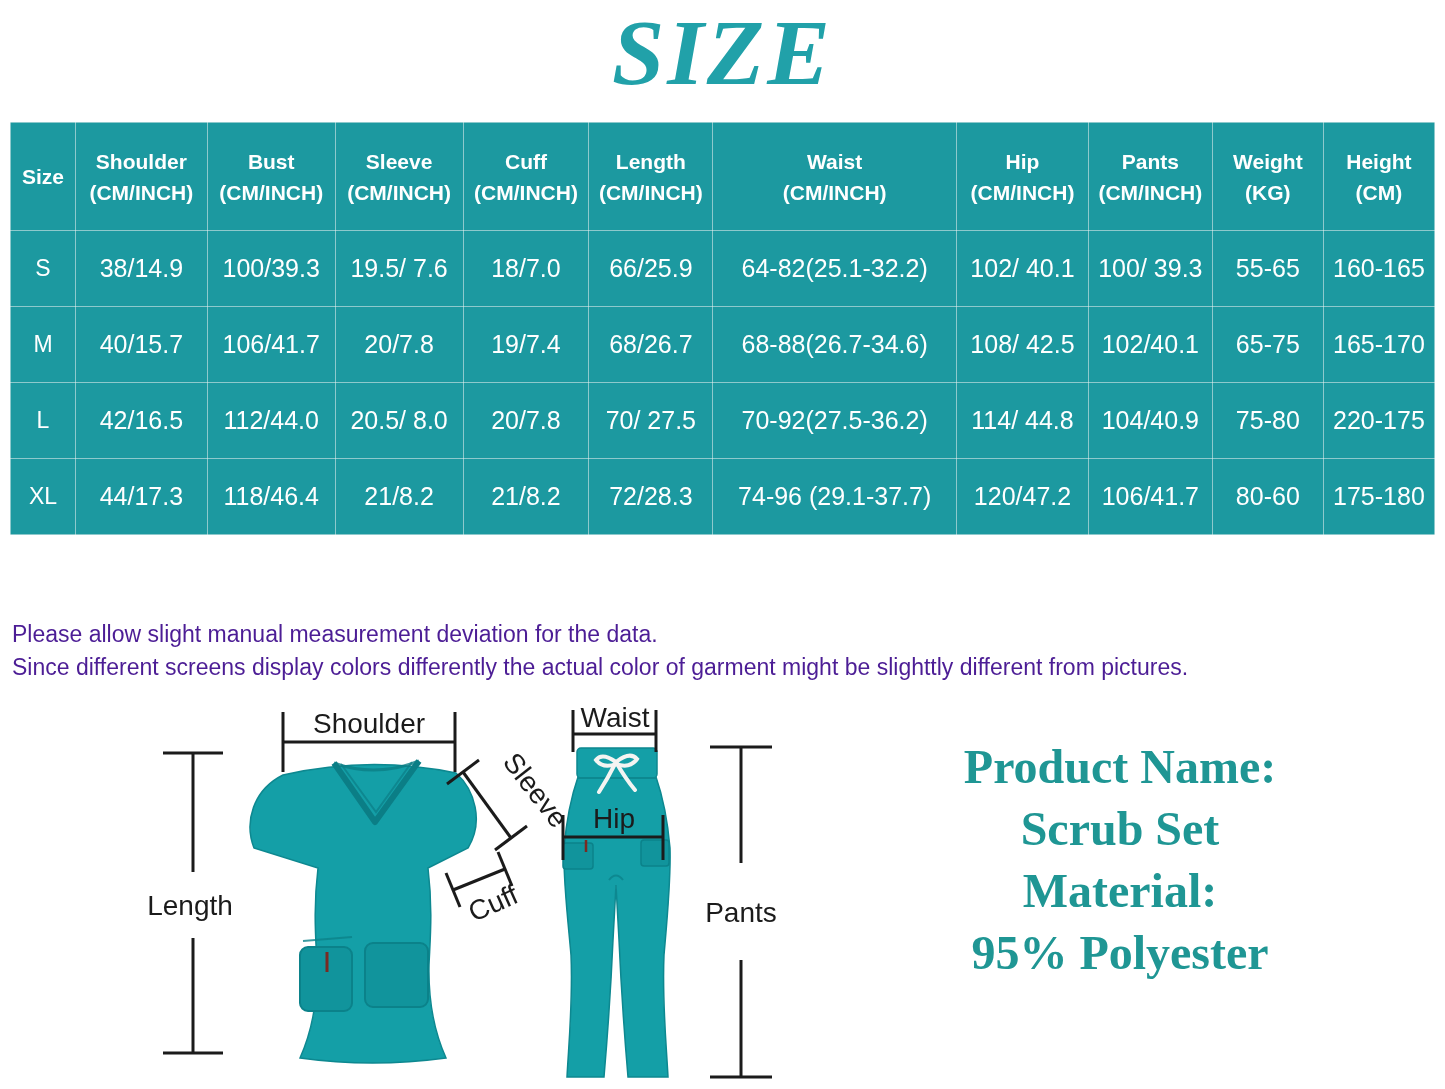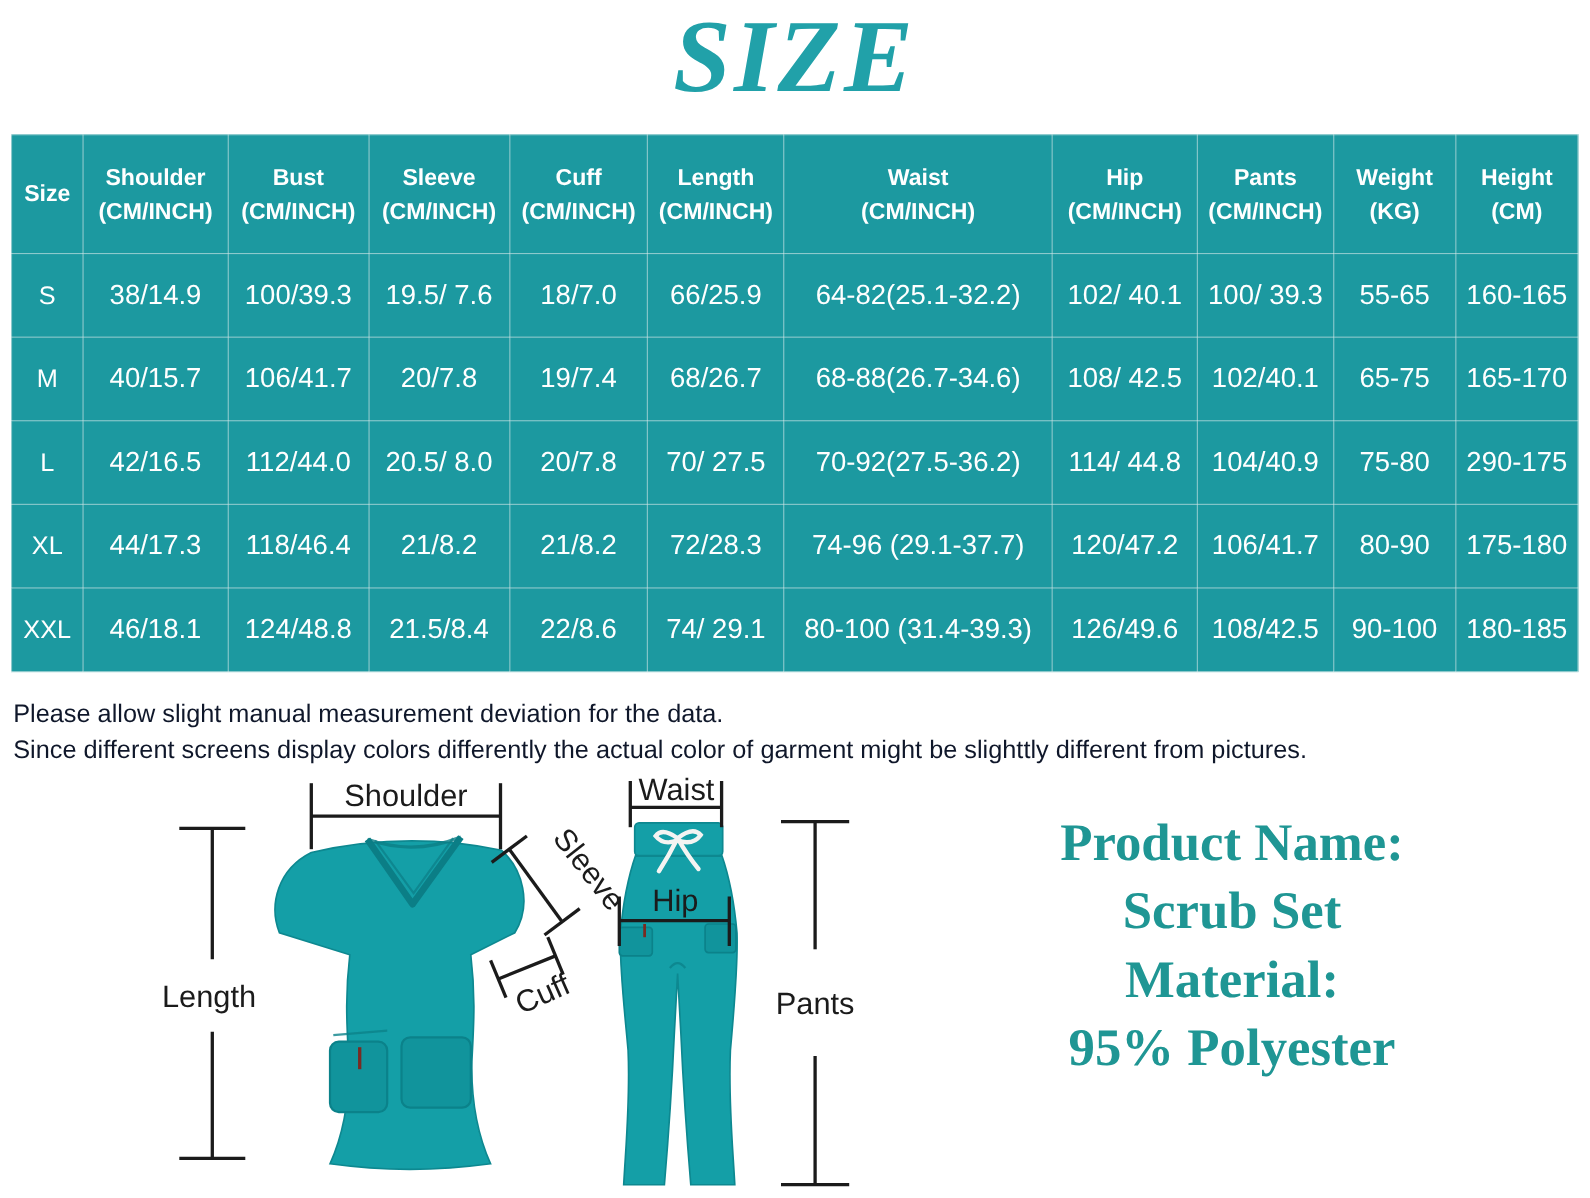--- a/index.html
+++ b/index.html
@@ -20,22 +20,22 @@
   .size-table th, .size-table td {
     border:1px solid rgba(235,241,241,0.55);
     text-align:center; vertical-align:middle; padding:0;
     font-weight:normal;
   }
   .size-table thead th { height:107px; font-size:21px; font-weight:600; }
   .size-table thead th span { display:block; line-height:31px; }
   .size-table tbody td { height:75px; font-size:25px; }
   .size-table tbody td.size-col { font-size:23px; }
   .notes {
-    position:absolute; left:12px; top:632px; width:1320px;
-    color:#0f172a; font-size:23px; line-height:33px;
+    position:absolute; left:12px; top:618px; width:1320px;
+    color:#4c1d95; font-size:23px; line-height:33px;
   }
   .notes p { margin:0; }
   .diagram-svg { position:absolute; left:95px; top:690px; }
   .diagram-svg text {
     font-family:"Liberation Sans", sans-serif; font-size:28px; fill:#1b1b1b;
   }
   .product-info {
     position:absolute; left:950px; top:736px; width:340px; text-align:center;
     font-family:"Liberation Serif", serif; font-weight:bold;
     font-size:48px; line-height:62px; color:#1f9694;
@@ -141,47 +141,34 @@
         <td class="size-col">L</td>
         <td>42/16.5</td>
         <td>112/44.0</td>
         <td>20.5/ 8.0</td>
         <td>20/7.8</td>
         <td>70/ 27.5</td>
         <td>70-92(27.5-36.2)</td>
         <td>114/ 44.8</td>
         <td>104/40.9</td>
         <td>75-80</td>
-        <td>290-175</td>
+        <td>220-175</td>
       </tr>
       <tr>
         <td class="size-col">XL</td>
         <td>44/17.3</td>
         <td>118/46.4</td>
         <td>21/8.2</td>
         <td>21/8.2</td>
         <td>72/28.3</td>
         <td>74-96 (29.1-37.7)</td>
         <td>120/47.2</td>
         <td>106/41.7</td>
-        <td>80-90</td>
+        <td>80-60</td>
         <td>175-180</td>
-      </tr>
-      <tr>
-        <td class="size-col">XXL</td>
-        <td>46/18.1</td>
-        <td>124/48.8</td>
-        <td>21.5/8.4</td>
-        <td>22/8.6</td>
-        <td>74/ 29.1</td>
-        <td>80-100 (31.4-39.3)</td>
-        <td>126/49.6</td>
-        <td>108/42.5</td>
-        <td>90-100</td>
-        <td>180-185</td>
       </tr>
     </tbody>
   </table>
 
   <div class="notes">
     <p>Please allow slight manual measurement deviation for the data.</p>
     <p>Since different screens display colors differently the actual color of garment might be slighttly different from pictures.</p>
   </div>
 
   <svg class="diagram-svg" width="870" height="399" viewBox="95 690 870 399">

